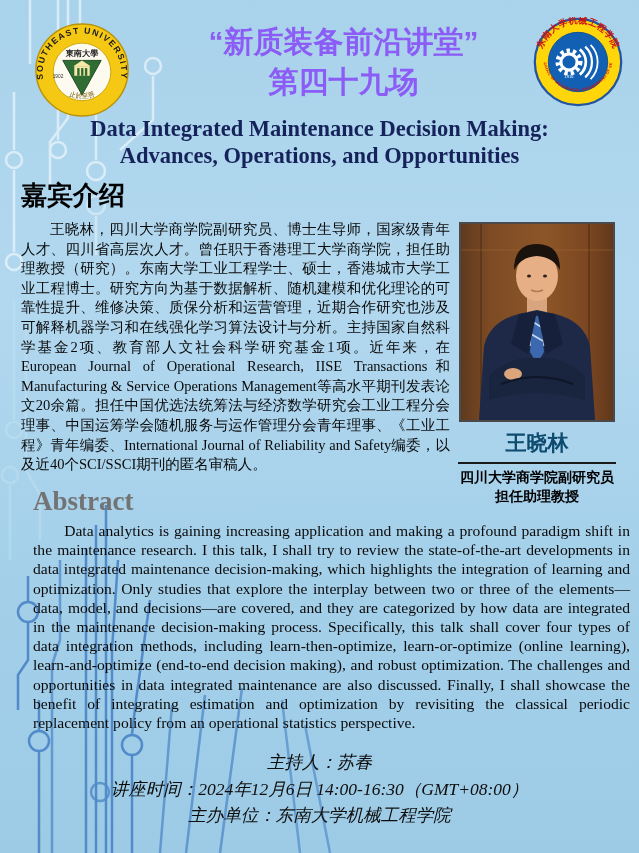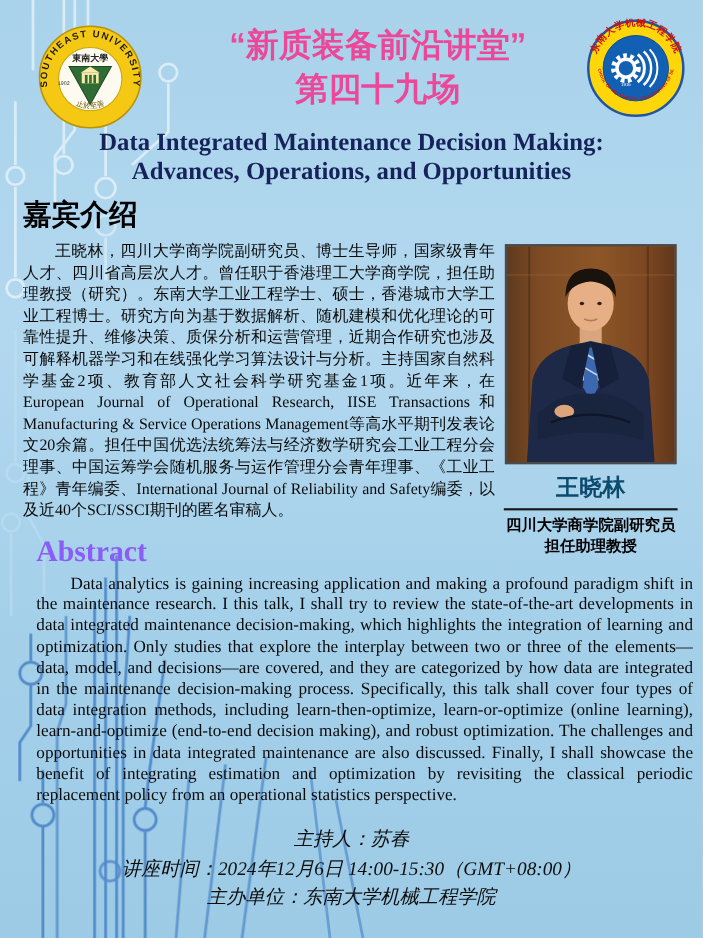--- a/index.html
+++ b/index.html
@@ -6,37 +6,37 @@
   body{
     width:639px;height:853px;position:relative;overflow:hidden;
     background:linear-gradient(180deg,#a9d3eb 0%,#b2d8ef 35%,#a3cfe9 70%,#9dcbe6 100%);
     font-family:"Liberation Serif",serif;color:#0a0a0a;
   }
   .deco{position:absolute;left:0;top:0;pointer-events:none;}
   
   .logo-seu{position:absolute;left:34px;top:22px;width:96px;height:96px;}
   .logo-sme{position:absolute;left:533px;top:17px;width:90px;height:90px;}
   .series-title{position:absolute;left:0;right:0;top:22px;text-align:center;
-    font-family:"Liberation Sans",sans-serif;font-weight:bold;font-size:30px;line-height:40px;color:#ec4899;padding-left:48px;}
+    font-family:"Liberation Sans",sans-serif;font-weight:bold;font-size:30px;line-height:40px;color:#8b5cf6;padding-left:48px;}
   
   .main-title{position:absolute;left:0;right:0;top:115px;text-align:center;
     font-weight:bold;font-size:22.5px;line-height:27px;color:#16235a;}
   
   .guest{position:absolute;left:21px;top:178px;width:597px;}
   .guest-heading{font-family:"Liberation Sans",sans-serif;font-weight:bold;font-size:26px;
     margin:0 0 7px 0;color:#000;}
   .figure{float:right;width:162px;margin:2px 0 0 6px;text-align:center;}
   .photo-frame{width:152px;height:196px;margin:0 auto;border:2px solid #4a4a4a;background:#7c4a24;display:block;}
   .speaker-name{font-family:"Liberation Sans",sans-serif;font-weight:bold;font-size:21px;margin-top:7px;color:#0c4a6e;}
   .caption-rule{border:none;border-top:2px solid #1a1a1a;margin:5px 2px 4px 2px;}
   .speaker-title{font-family:"Liberation Sans",sans-serif;font-weight:bold;font-size:14px;line-height:19px;color:#000;}
   .bio{font-size:14.5px;line-height:19.6px;text-align:justify;text-indent:2em;margin:0;}
   
   .abstract{position:absolute;left:33px;top:486px;width:597px;}
-  .abstract-heading{font-weight:bold;font-size:27px;margin:0 0 4px 0;color:#8b5cf6;font-family:"Liberation Serif",serif;}
+  .abstract-heading{font-weight:bold;font-size:27px;margin:0 0 4px 0;color:#737373;font-family:"Liberation Serif",serif;}
   .abstract-text{font-size:15.6px;line-height:19.2px;text-align:justify;text-indent:2em;margin:0;}
   
   .footer{position:absolute;left:0;right:0;top:749px;text-align:center;font-style:italic;
     font-size:17.5px;line-height:26.5px;color:#0e0e0e;}
   .footer div{white-space:nowrap;}
 </style>
 </head>
 <body>
 
 <svg class="deco" width="639" height="853" viewBox="0 0 639 853">
@@ -192,15 +192,15 @@
   <p class="bio">王晓林，四川大学商学院副研究员、博士生导师，国家级青年人才、四川省高层次人才。曾任职于香港理工大学商学院，担任助理教授（研究）。东南大学工业工程学士、硕士，香港城市大学工业工程博士。研究方向为基于数据解析、随机建模和优化理论的可靠性提升、维修决策、质保分析和运营管理，近期合作研究也涉及可解释机器学习和在线强化学习算法设计与分析。主持国家自然科学基金2项、教育部人文社会科学研究基金1项。近年来，在European Journal of Operational Research, IISE Transactions和Manufacturing &amp; Service Operations Management等高水平期刊发表论文20余篇。担任中国优选法统筹法与经济数学研究会工业工程分会理事、中国运筹学会随机服务与运作管理分会青年理事、《工业工程》青年编委、International Journal of Reliability and Safety编委，以及近40个SCI/SSCI期刊的匿名审稿人。</p>
 </div>
 
 <div class="abstract">
   <h2 class="abstract-heading">Abstract</h2>
   <p class="abstract-text">Data analytics is gaining increasing application and making a profound paradigm shift in the maintenance research. I this talk, I shall try to review the state-of-the-art developments in data integrated maintenance decision-making, which highlights the integration of learning and optimization. Only studies that explore the interplay between two or three of the elements—data, model, and decisions—are covered, and they are categorized by how data are integrated in the maintenance decision-making process. Specifically, this talk shall cover four types of data integration methods, including learn-then-optimize, learn-or-optimize (online learning), learn-and-optimize (end-to-end decision making), and robust optimization. The challenges and opportunities in data integrated maintenance are also discussed. Finally, I shall showcase the benefit of integrating estimation and optimization by revisiting the classical periodic replacement policy from an operational statistics perspective.</p>
 </div>
 
 <div class="footer">
   <div>主持人：苏春</div>
-  <div>讲座时间：2024年12月6日 14:00-15:30（GMT+08:00）</div>
+  <div>讲座时间：2024年12月6日 14:00-16:30（GMT+08:00）</div>
   <div>主办单位：东南大学机械工程学院</div>
 </div>
 
 </body></html>

